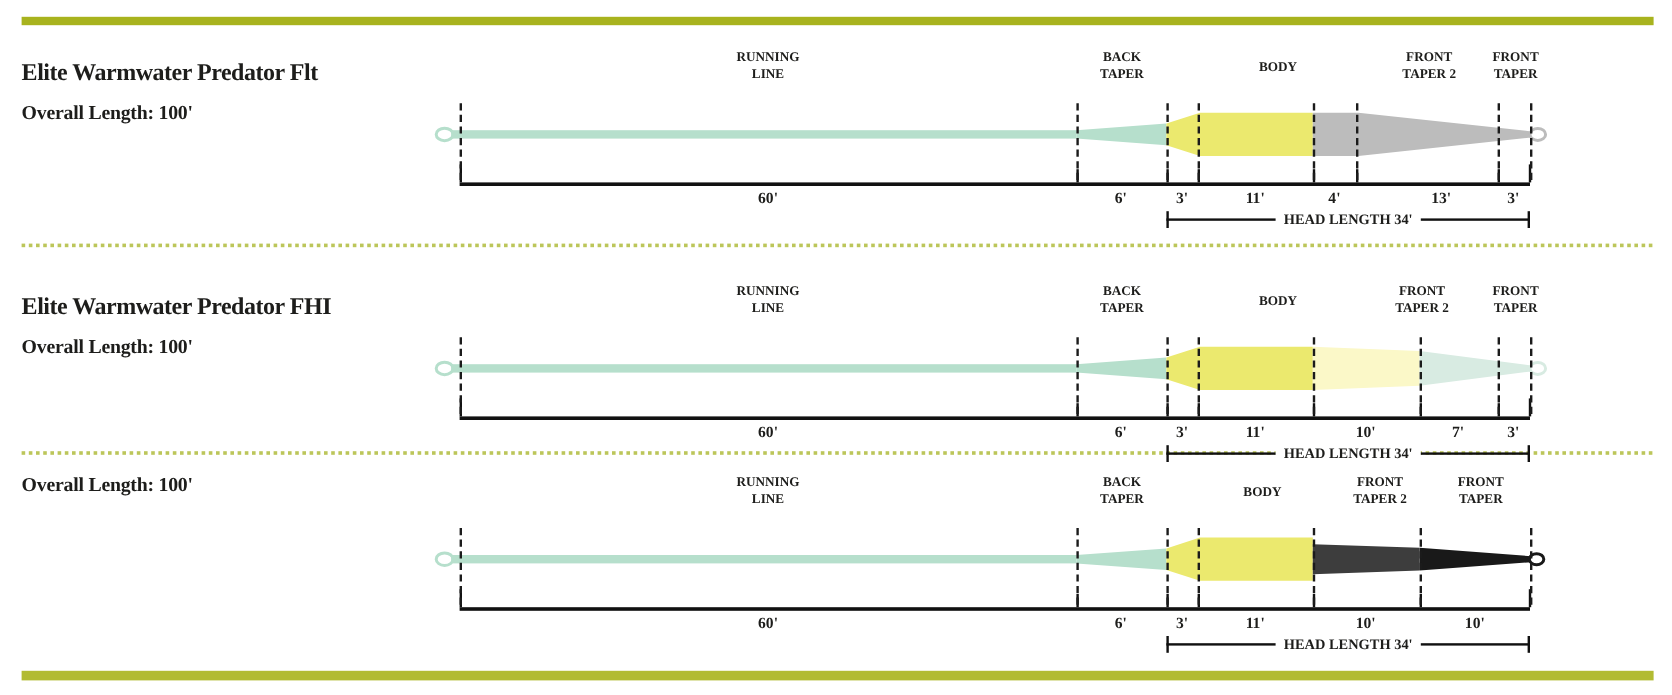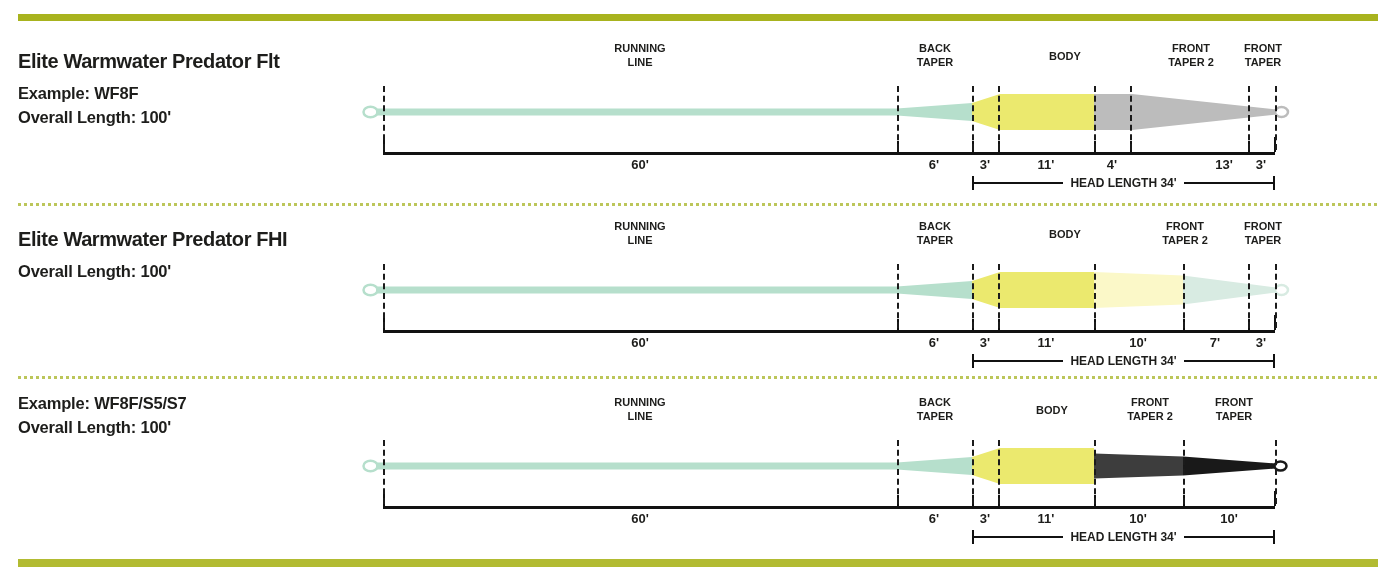--- a/index.html
+++ b/index.html
@@ -1,17 +1,17 @@
 <!DOCTYPE html>
 <html><head>
 <meta charset="utf-8">
 <style>
   html,body{margin:0;padding:0;background:#fff;}
   #canvas{position:relative;width:1393px;height:579px;background:#fff;overflow:hidden;
-          font-family:Liberation Sans, sans-serif;color:#1d1d1b;}
+          font-family:Liberation Serif, serif;color:#1d1d1b;}
   .topbar{position:absolute;left:18px;right:15px;top:14px;height:7px;background:#a8b31e;}
   .bottombar{position:absolute;left:18px;right:15px;top:559px;height:8px;background:#b2bb32;}
   .sep{position:absolute;left:18px;right:16px;border-top:3px dotted #bcc65a;height:0;}
   .row{position:absolute;left:0;width:1393px;height:172px;}
   .left{position:absolute;left:18px;top:0;width:340px;padding-top:26px;}
   .left.tall{padding-top:14px;}
   .title{margin:0 0 10px 0;font-size:20px;line-height:1.12;font-weight:bold;letter-spacing:-0.4px;}
   .meta{margin:0;font-size:16.5px;line-height:1.45;font-weight:bold;letter-spacing:-0.2px;}
   .diagram{position:absolute;left:360px;top:0;width:930px;height:172px;}
   .slabel{position:absolute;top:18px;font-size:11px;line-height:1.25;font-weight:bold;text-align:center;}
@@ -32,21 +32,20 @@
 
 <div id="canvas">
   <div class="topbar"></div>
   <div class="sep" style="top:203px"></div>
   <div class="sep" style="top:376px"></div>
   <div class="bottombar"></div>
 
   <section class="row" style="top:24px">
     <div class="left">
       <h2 class="title">Elite Warmwater Predator Flt</h2>
-      <p class="meta">Example: WF8F</p>
       <p class="meta">Overall Length: 100'</p>
     </div>
     <div class="diagram">
       <div class="slabel" style="left:245px;width:70px">RUNNING LINE</div>
       <div class="slabel" style="left:549px;width:52px">BACK TAPER</div>
       <div class="slabel single" style="left:675px;width:60px">BODY</div>
       <div class="slabel" style="left:800px;width:62px">FRONT TAPER 2</div>
       <div class="slabel" style="left:877px;width:52px">FRONT TAPER</div>
 
       <svg class="shape" width="930" height="70">
@@ -75,33 +74,33 @@
       <i class="tick" style="left:734px"></i>
       <i class="tick" style="left:770px"></i>
       <i class="tick" style="left:888px"></i>
       <i class="tick end" style="left:914px"></i>
 
       <span class="meas" style="left:280px">60'</span>
       <span class="meas" style="left:574px">6'</span>
       <span class="meas" style="left:625px">3'</span>
       <span class="meas" style="left:686px">11'</span>
       <span class="meas" style="left:752px">4'</span>
-      <span class="meas" style="left:864px">13'</span>
+      <span class="meas" style="left:841px">13'</span>
       <span class="meas" style="left:901px">3'</span>
 
       <div class="head">
         <span class="hline"></span>
         <span class="hbar" style="left:0"></span>
         <span class="hbar" style="right:0"></span>
         <span class="hlbl">HEAD LENGTH 34'</span>
       </div>
     </div>
   </section>
 
-  <section class="row" style="top:202px">
+  <section class="row" style="top:219px">
     <div class="left">
       <h2 class="title">Elite Warmwater Predator FHI</h2>
       <p class="meta">Overall Length: 100'</p>
     </div>
     <div class="diagram">
       <div class="slabel" style="left:245px;width:70px">RUNNING LINE</div>
       <div class="slabel" style="left:549px;width:52px">BACK TAPER</div>
       <div class="slabel single" style="left:675px;width:60px">BODY</div>
       <div class="slabel" style="left:794px;width:62px">FRONT TAPER 2</div>
       <div class="slabel" style="left:877px;width:52px">FRONT TAPER</div>
@@ -147,21 +146,20 @@
         <span class="hline"></span>
         <span class="hbar" style="left:0"></span>
         <span class="hbar" style="right:0"></span>
         <span class="hlbl">HEAD LENGTH 34'</span>
       </div>
     </div>
   </section>
 
   <section class="row" style="top:378px">
     <div class="left tall">
-      <p class="meta">Example: WF8F/S5/S7</p>
       <p class="meta">Overall Length: 100'</p>
     </div>
     <div class="diagram">
       <div class="slabel" style="left:245px;width:70px">RUNNING LINE</div>
       <div class="slabel" style="left:549px;width:52px">BACK TAPER</div>
       <div class="slabel single" style="left:662px;width:60px">BODY</div>
       <div class="slabel" style="left:759px;width:62px">FRONT TAPER 2</div>
       <div class="slabel" style="left:848px;width:52px">FRONT TAPER</div>
 
       <svg class="shape" width="930" height="70">

